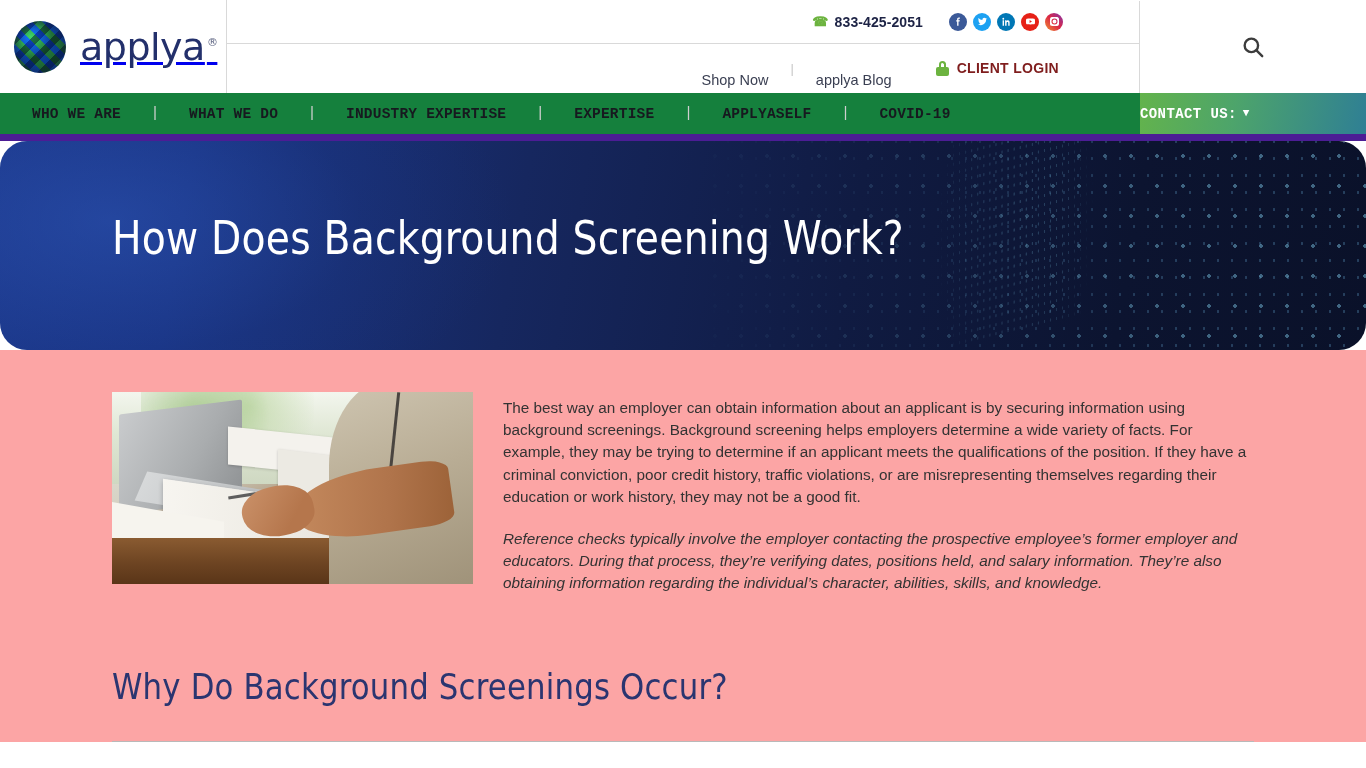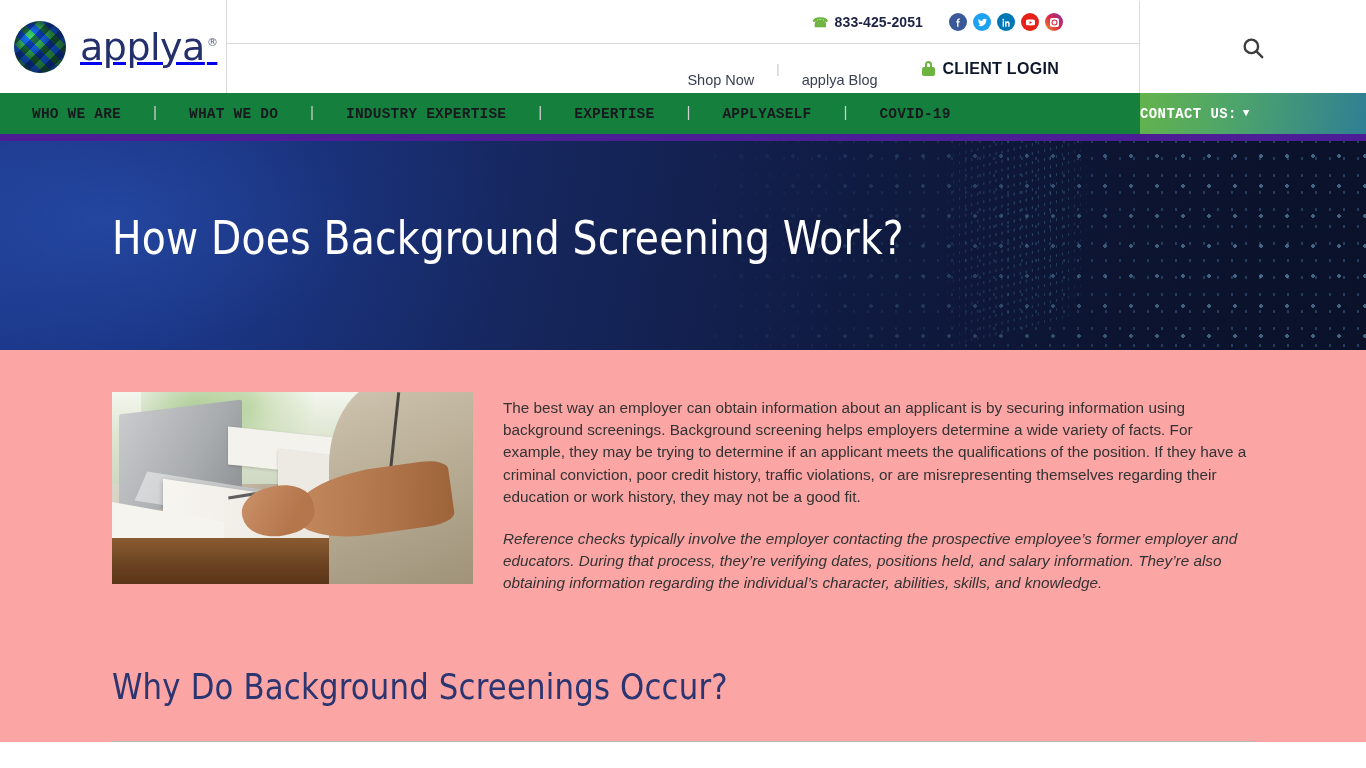--- a/index.html
+++ b/index.html
@@ -9,21 +9,21 @@
     background: #ffffff;
     font-family: "Liberation Sans", sans-serif;
   }
 
   
   .header {
     position: relative;
     height: 93px;
     background: #ffffff;
     display: flex;
-    align-items: flex-end;
+    align-items: center;
   }
 
   .logo-zone {
     width: 227px;
     height: 93px;
     border-right: 1px solid #d9d9d9;
     display: flex;
     align-items: center;
     padding-left: 14px;
     flex: 0 0 227px;
@@ -121,21 +121,21 @@
     padding: 0 22px;
     margin-top: 23px;
   }
   .util-sep { color: #c7c7c7; font-size: 13px; }
   .client-login {
     display: flex; align-items: center; gap: 8px;
     margin-left: 22px;
     text-decoration: none;
   }
   .client-login .label {
-    font-size: 16px; font-weight: bold; color: #0f172a; letter-spacing: 0.3px;
+    font-size: 14px; font-weight: bold; color: #7f1d1d; letter-spacing: 0.3px;
   }
   .lock-icon { width: 13px; height: 15px; position: relative; }
   .lock-icon .shackle {
     position: absolute; top: 0; left: 3px;
     width: 7px; height: 6px;
     border: 2px solid #6cb33f; border-bottom: none;
     border-radius: 4px 4px 0 0;
   }
   .lock-icon .body {
     position: absolute; bottom: 0; left: 0;
@@ -200,20 +200,21 @@
     color: #ffffff; font-size: 14px; font-weight: bold; letter-spacing: 0.4px;
   }
   .caret { color: #ffffff; font-size: 11px; line-height: 1; }
 
   
   .hero {
     position: relative;
     height: 209px;
     overflow: hidden;
     background: linear-gradient(100deg, #1d3a8f 0%, #1a3586 14%, #16275f 38%, #101b42 62%, #0c1430 82%, #0a1129 100%);
+    border-radius: 27px;
   }
   .hero .dots {
     position: absolute; inset: 0;
     background-image:
       radial-gradient(circle, rgba(110,175,205,0.55) 1.6px, transparent 1.9px),
       radial-gradient(circle, rgba(90,150,190,0.35) 1.1px, transparent 1.4px);
     background-size: 26px 30px, 14px 17px;
     background-position: 0 0, 7px 9px;
     -webkit-mask-image: linear-gradient(to right, transparent 0%, transparent 50%, rgba(0,0,0,0.35) 66%, rgba(0,0,0,0.95) 86%, #000 100%);
     mask-image: linear-gradient(to right, transparent 0%, transparent 50%, rgba(0,0,0,0.35) 66%, rgba(0,0,0,0.95) 86%, #000 100%);

